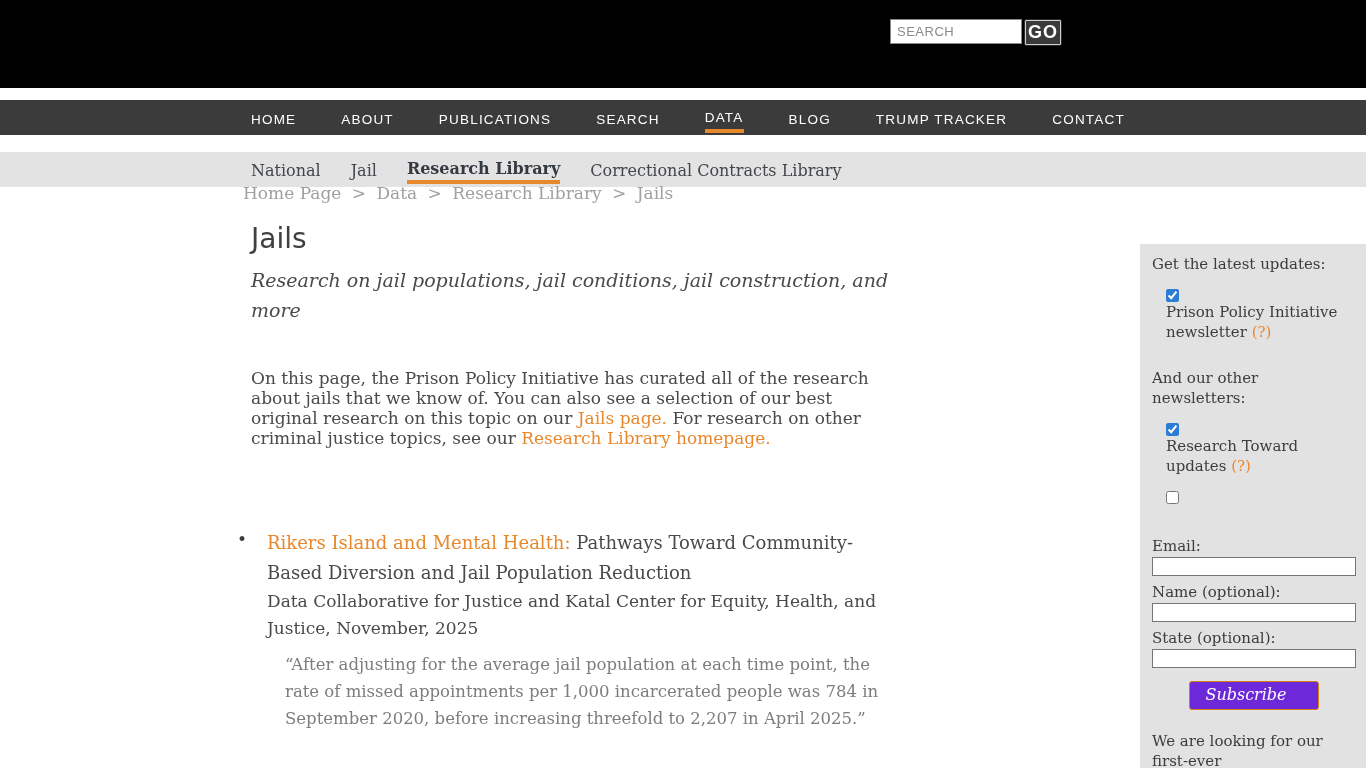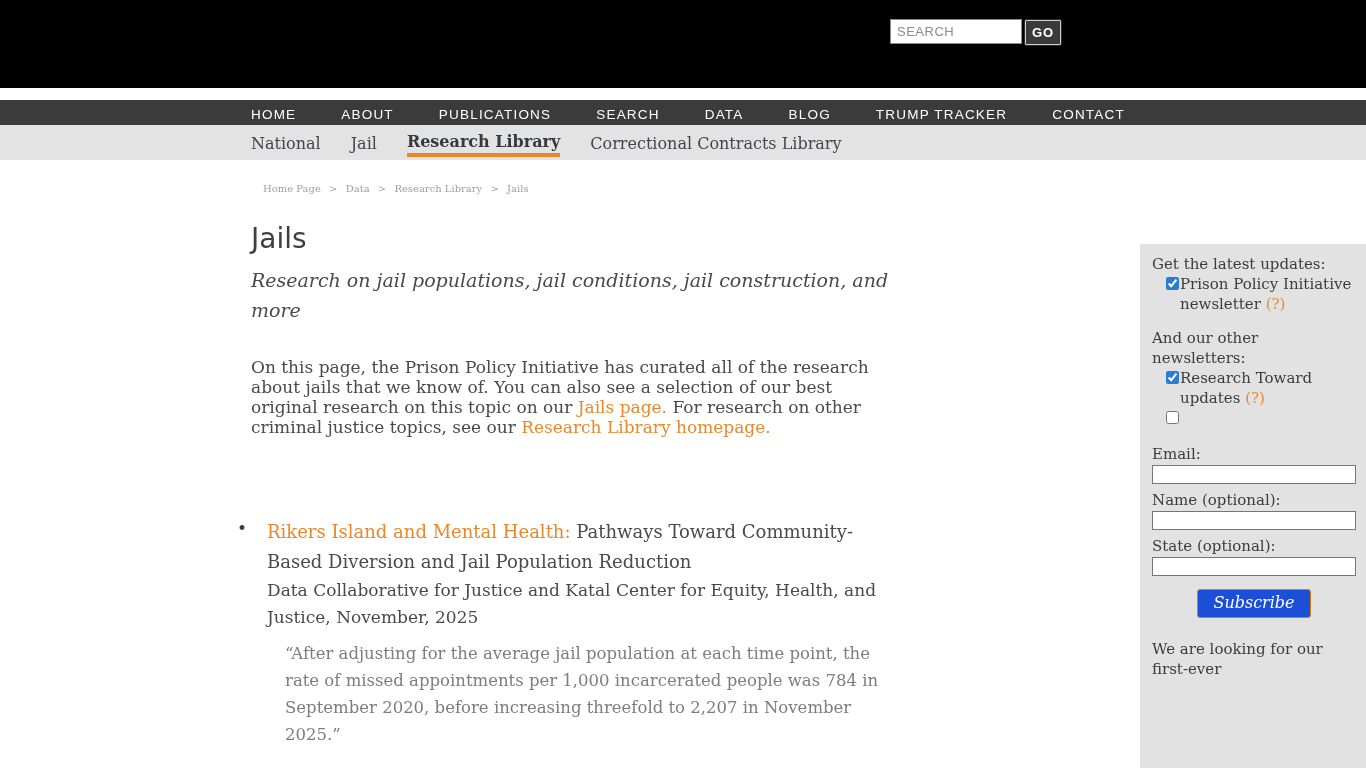--- a/index.html
+++ b/index.html
@@ -9,81 +9,81 @@
   
   .top-header { position: absolute; left: 0; top: 0; width: 1366px; height: 88px;
     background: #000; }
   .search-form { position: absolute; left: 890px; top: 19px; display: flex; align-items: stretch; }
   .search-input { width: 132px; height: 25px; border: 1px solid #888; background: #fff;
     font-family: "Liberation Sans", sans-serif; font-size: 13px; color: #333;
     padding: 2px 6px; letter-spacing: 0.5px; outline: none; }
   .search-input::placeholder { color: #8a8a8a; }
   .go-button { margin-left: 2px; width: 38px; height: 27px; background: #3a3a3a;
     border: 1px solid #2a2a2a; color: #fff; font-family: "Liberation Sans", sans-serif;
-    font-weight: bold; font-size: 13px; letter-spacing: 1px; cursor: pointer;
+    font-weight: bold; font-size: 18px; letter-spacing: 1px; cursor: pointer;
     box-shadow: inset 0 0 0 1px #cfcfcf; border-radius: 2px; }
 
   
   .nav-bar { position: absolute; left: 0; top: 100px; width: 1366px; height: 35px;
     background: #3b3b3b; }
-  .nav-inner { display: flex; gap: 45px; padding-left: 251px; height: 100%; }
+  .nav-inner { display: flex; gap: 45px; padding-left: 251px; height: 100%; align-items: center; }
   .nav-item { color: #fff; font-family: "Liberation Sans", sans-serif; font-size: 13.5px;
     letter-spacing: 1.2px; cursor: pointer; text-decoration: none; padding: 7px 0 4px 0; }
   .nav-item.active { border-bottom: 4px solid #e8882d; }
 
   
-  .sub-nav { position: absolute; left: 0; top: 125px; width: 1366px; height: 35px;
+  .sub-nav { position: absolute; left: 0; top: 152px; width: 1366px; height: 35px;
     background: #e3e3e3; }
   .sub-nav-inner { display: flex; gap: 30px; padding-left: 251px; height: 100%; align-items: center; }
   .subnav-item { color: #42464c; font-size: 16px; cursor: pointer; text-decoration: none;
     padding: 4px 0 2px 0; }
   .subnav-item.active { font-weight: bold; color: #343a40; border-bottom: 4px solid #e8882d; }
 
   
-  .breadcrumb { position: absolute; left: 263px; top: 183px; font-size: 10px; color: #a0a0a0; }
+  .breadcrumb { position: absolute; left: 243px; top: 183px; font-size: 17px; color: #a0a0a0; }
   .breadcrumb a { color: #a0a0a0; text-decoration: none; cursor: pointer; }
   .crumb-sep { margin: 0 5px; }
 
   
   .content { position: absolute; left: 251px; top: 222px; width: 644px; color: #4a4a4a; }
   .page-title { font-family: "DejaVu Sans", "Liberation Sans", sans-serif; font-weight: 400;
     font-size: 28px; color: #3f3f3f; margin-bottom: 10px; }
   .page-subtitle { font-style: italic; font-size: 19px; line-height: 30px; color: #4a4a4a;
-    margin-bottom: 32px; }
+    margin-bottom: 43px; }
   .intro { font-size: 17px; line-height: 20px; margin-bottom: 80px; }
   a.text-link { color: #e8882d; text-decoration: none; cursor: pointer; }
 
   ul.entry-list { list-style: none; }
   li.entry { position: relative; padding-left: 16px; margin-bottom: 30px; }
   li.entry::before { content: "•"; position: absolute; left: -14px; top: 1px;
     color: #3d3d3d; font-size: 17px; }
   .entry-title { font-size: 18px; line-height: 30px; color: #4a4a4a; }
   .entry-attrib { font-size: 17px; line-height: 27px; color: #4a4a4a; }
   .entry-quote { margin: 9px 0 0 18px; font-size: 16.5px; line-height: 27px; color: #7d7d7d; }
 
   
   .sidebar { position: absolute; left: 1140px; top: 244px; width: 226px; height: 620px;
     background: #e2e2e2; color: #3c3c3c; }
   .side-header { background: #3e3e3e; color: #fff; text-align: center; height: 26px;
     line-height: 26px; font-family: "DejaVu Sans", "Liberation Sans", sans-serif;
     font-weight: bold; font-size: 13.5px; border-top: 2px solid #2c2c2c; }
   .side-body { padding: 10px 10px 12px 12px; font-size: 15px; line-height: 20px; }
   .side-intro { margin-bottom: 0; }
-  .chk-row { display: flex; align-items: flex-start; padding-left: 14px; margin: 0 0; }
+  .chk-row { display: flex; align-items: flex-start; padding-left: 14px; margin: 12px 0; flex-direction: column; }
   .chk-row input[type="checkbox"] { width: 13px; height: 13px; margin: 3px 1px 0 0;
     accent-color: #2b7cd3; flex: 0 0 auto; cursor: pointer; }
   .chk-label { cursor: pointer; }
   .spacer { height: 14px; }
   .field-label { margin-top: 6px; }
   .side-input { width: 204px; height: 19px; border: 1px solid #767676; background: #fff;
     display: block; margin-top: 1px; font-size: 13px; padding: 1px 4px; outline: none; }
   .subscribe-row { text-align: center; margin-top: 13px; }
-  .subscribe-button { background: #1d4ed8; border: 1px solid #d87f12; border-radius: 3px;
+  .subscribe-button { background: #6d28d9; border: 1px solid #d87f12; border-radius: 3px;
     color: #fff; font-family: "DejaVu Serif", serif; font-style: italic; font-size: 16px;
-    padding: 3px 15px 5px 15px; cursor: pointer; }
+    padding: 3px 31px 5px 15px; cursor: pointer; }
   .work-header { margin-top: 12px; }
   .work-body { padding: 9px 12px; font-size: 15px; line-height: 20px; }
 </style>
 </head>
 <body>
 
 <div class="top-header">
   <div class="search-form">
     <input class="search-input" type="text" placeholder="SEARCH" style="">
     <button class="go-button">GO</button>
@@ -125,21 +125,21 @@
 <div class="content">
   <h1 class="page-title">Jails</h1>
   <div class="page-subtitle">Research on jail populations, jail conditions, jail construction, and more</div>
 
   <p class="intro"><span>On this page, the Prison Policy Initiative has curated all of the research about jails that we know of. You can also see a selection of our best original research on this topic on our </span><a class="text-link">Jails page.</a><span> For research on other criminal justice topics, see our </span><a class="text-link">Research Library homepage.</a></p>
 
   <ul class="entry-list">
     <li class="entry">
       <div class="entry-title"><a class="text-link">Rikers Island and Mental Health:</a><span> Pathways Toward Community-Based Diversion and Jail Population Reduction</span></div>
       <div class="entry-attrib">Data Collaborative for Justice and Katal Center for Equity, Health, and Justice, November, 2025</div>
-      <div class="entry-quote">“After adjusting for the average jail population at each time point, the rate of missed appointments per 1,000 incarcerated people was 784 in September 2020, before increasing threefold to 2,207 in November 2025.”</div>
+      <div class="entry-quote">“After adjusting for the average jail population at each time point, the rate of missed appointments per 1,000 incarcerated people was 784 in September 2020, before increasing threefold to 2,207 in April 2025.”</div>
     </li>
 
   </ul>
 </div>
 
 <div class="sidebar">
 
   <div class="side-body">
     <div class="side-intro">Get the latest updates:</div>
 

